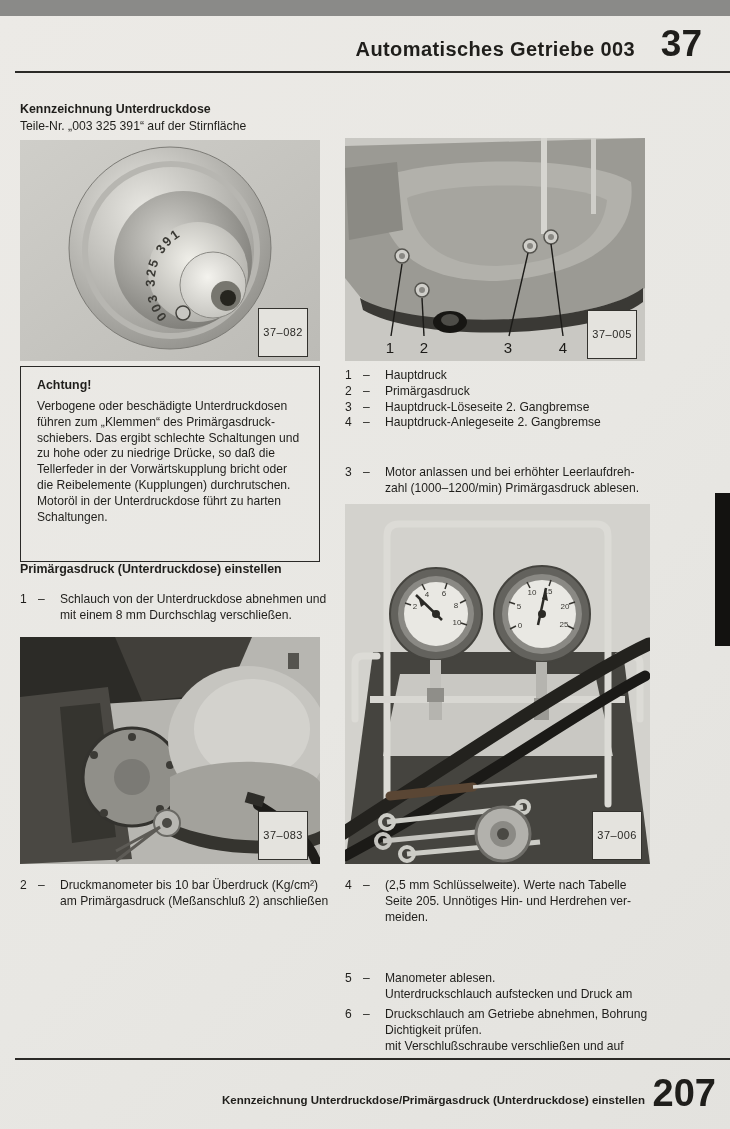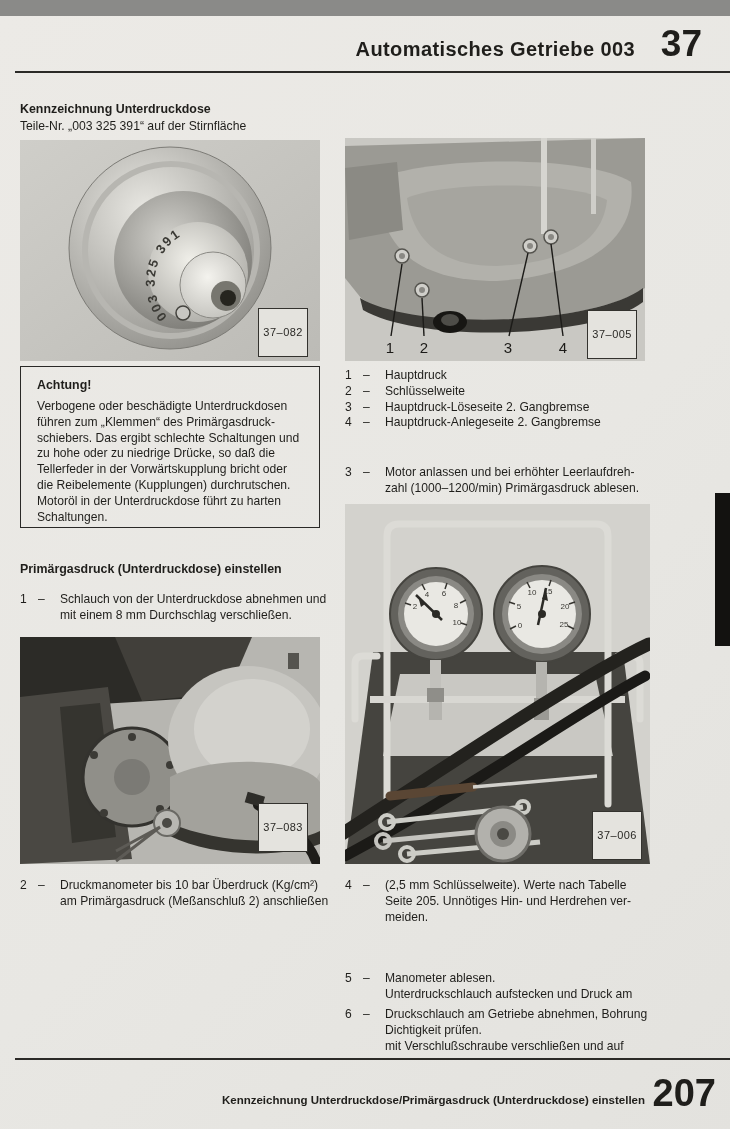--- a/index.html
+++ b/index.html
@@ -11,21 +11,21 @@
   }
   .hdr-title { position:absolute; top:22px; right:95px; font-size:20px; font-weight:bold; letter-spacing:.4px; white-space:nowrap; }
   .hdr-num   { position:absolute; top:7px;  right:28px; font-size:37px; font-weight:bold; }
   .rule { position:absolute; left:15px; right:0; height:2px; background:#2b2a27; }
   .sec-title { position:absolute; font-size:12.4px; font-weight:bold; white-space:nowrap; }
   .sub { position:absolute; font-size:12.2px; white-space:nowrap; }
   .photo { position:absolute; background:#c6c5c0; box-shadow:0 0 0 1px #b4b3ae inset; }
   .photo svg { display:block; }
   .ptag { position:absolute; background:#e4e3de; border:1.5px solid #33322e; font-size:11px;
           line-height:15px; padding:16px 4px; letter-spacing:.5px; color:#2a2925; white-space:nowrap; }
-  .warn { position:absolute; left:20px; top:350px; width:300px; height:162px;
+  .warn { position:absolute; left:20px; top:350px; width:300px; height:196px;
           border:1.5px solid #2a2927; padding:11px 16px 0 16px; }
   .warn-title { font-size:12.4px; font-weight:bold; margin-bottom:7px; }
   .warn-line { font-size:12.1px; line-height:15.8px; white-space:nowrap; }
   .step { position:absolute; display:flex; font-size:12.1px; line-height:16px; width:325px; }
   .step .n { width:18px; flex:none; }
   .step .d { width:22px; flex:none; }
   .step .t div { white-space:nowrap; }
   .legend-row { display:flex; font-size:12.1px; line-height:15.8px; }
   .legend-row .n { width:18px; flex:none; }
   .legend-row .d { width:22px; flex:none; }
@@ -139,21 +139,21 @@
       <g>
         <path d="M238,168 C264,184 288,200 297,227" stroke="#1d1c19" stroke-width="10" fill="none" stroke-linecap="round"></path>
         <rect x="226" y="157" width="18" height="11" fill="#2e2d29" transform="rotate(16 235 162)"></rect>
       </g>
       <g>
         <circle cx="147" cy="186" r="13" fill="#b8b7b2" stroke="#6a6964" stroke-width="2"></circle>
         <circle cx="147" cy="186" r="5" fill="#4a4944"></circle>
         <path d="M96,214 L140,190 L96,224" stroke="#5d5b56" stroke-width="3" fill="none"></path>
       </g>
     </svg>
-    <div class="ptag" style="right:12px; bottom:12px">37–083</div>
+    <div class="ptag" style="right:12px; bottom:4px">37–083</div>
   </div>
 
   <div class="step" style="left:20px; top:861px">
     <span class="n">2</span>
     <span class="d">–</span>
     <div class="t">
       <div>Druckmanometer bis 10 bar Überdruck (Kg/cm²)</div>
       <div>am Primärgasdruck (Meßanschluß 2) anschließen</div>
     </div>
   </div>
@@ -200,21 +200,21 @@
 
   <div style="position:absolute; left:345px; top:352px">
     <div class="legend-row">
       <span class="n">1</span>
       <span class="d">–</span>
       <span>Hauptdruck</span>
     </div>
     <div class="legend-row">
       <span class="n">2</span>
       <span class="d">–</span>
-      <span>Schlüsselweite</span>
+      <span>Primärgasdruck</span>
     </div>
     <div class="legend-row">
       <span class="n">3</span>
       <span class="d">–</span>
       <span>Hauptdruck-Löseseite 2. Gangbremse</span>
     </div>
     <div class="legend-row">
       <span class="n">4</span>
       <span class="d">–</span>
       <span>Hauptdruck-Anlegeseite 2. Gangbremse</span>

